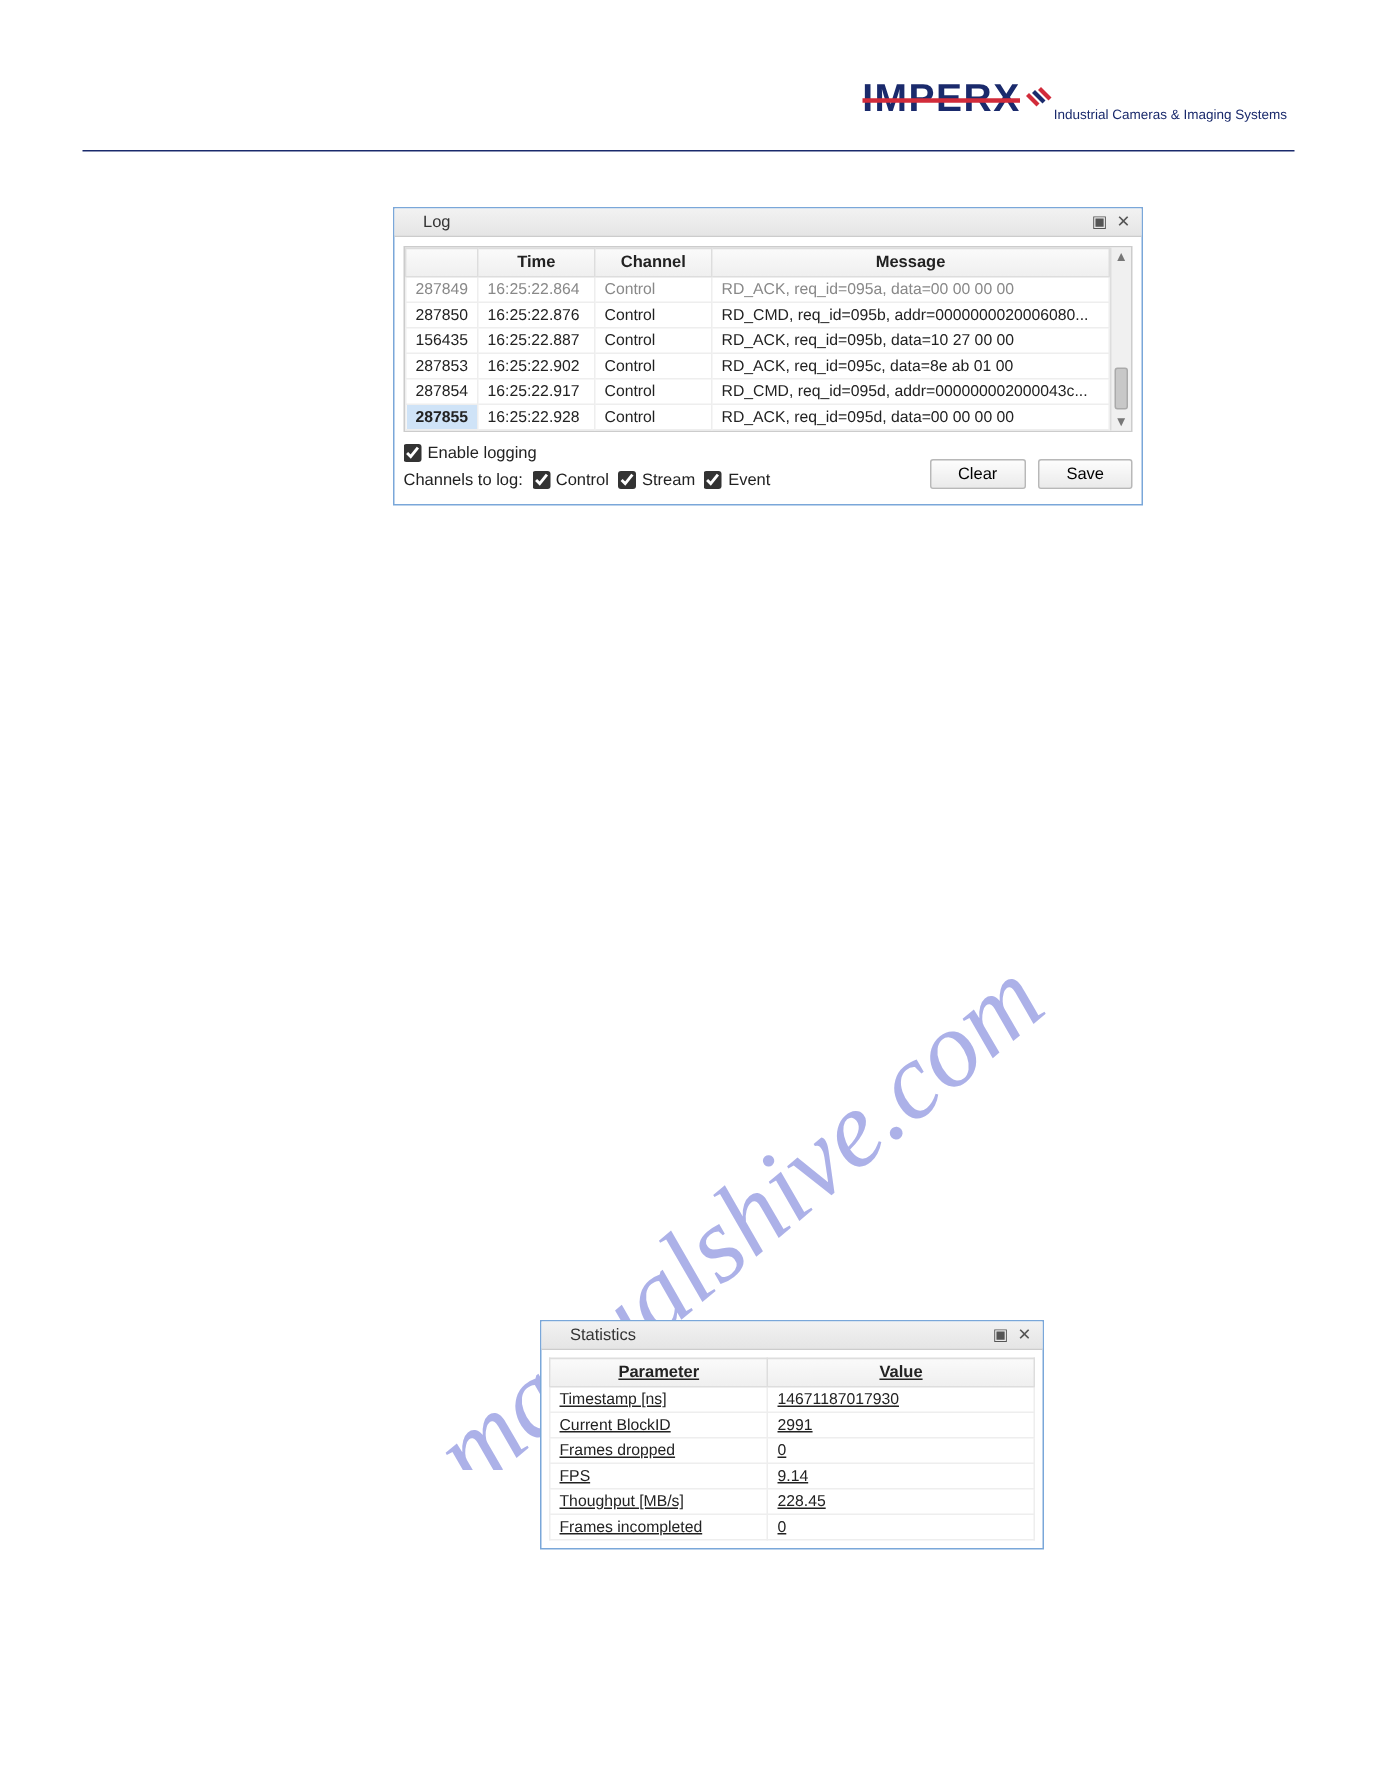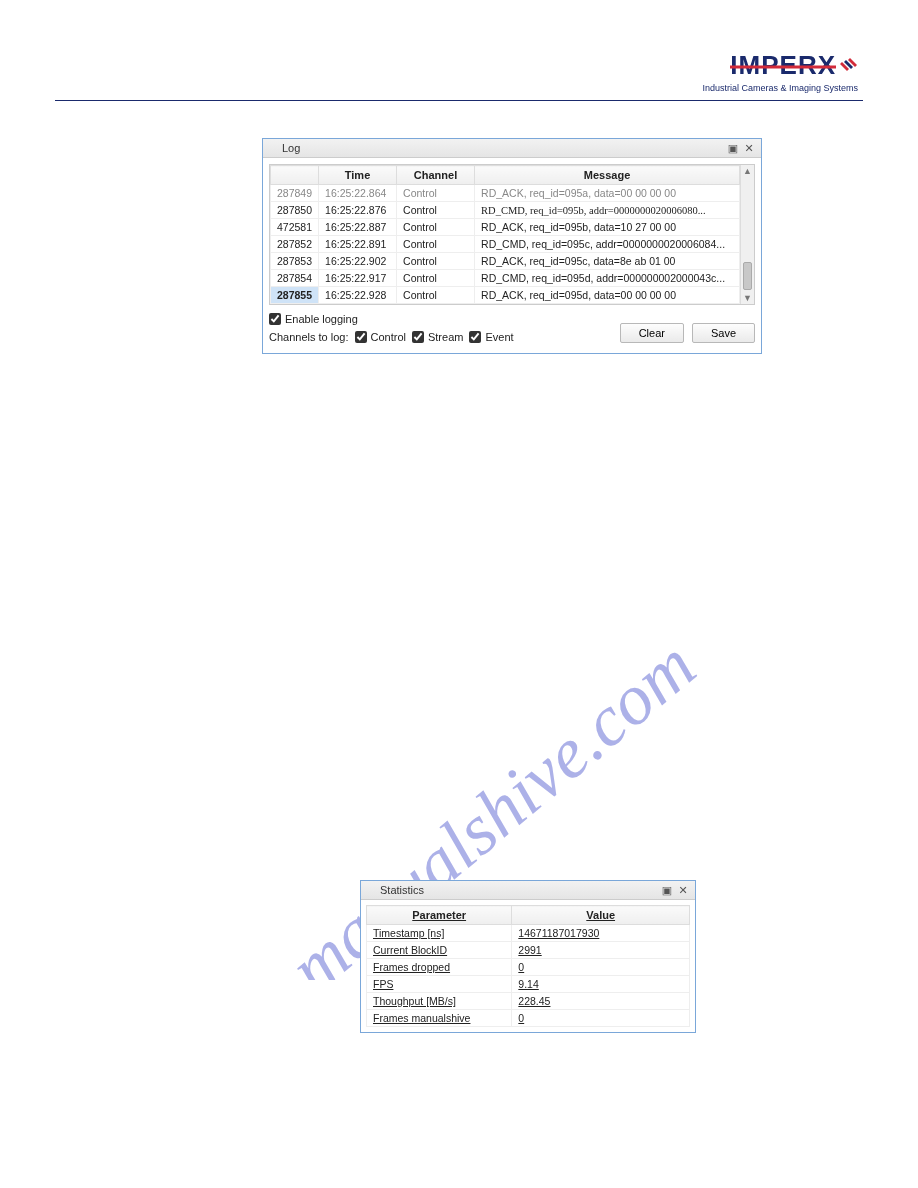--- a/index.html
+++ b/index.html
@@ -10,21 +10,21 @@
     width: 918px;
     height: 1188px;
     position: relative;
     overflow: hidden;
   }
   .header {
     position: absolute;
     top: 50px;
     right: 60px;
     display: flex;
-    flex-direction: column;
+    flex-direction: row;
     align-items: flex-end;
   }
   .logo-row { display: flex; align-items: center; }
   .logo-text {
     font-size: 26px;
     font-weight: 900;
     letter-spacing: 1px;
     color: #1a2a6c;
     position: relative;
   }
@@ -225,33 +225,27 @@
             <tr class="cut">
               <td>287849</td>
               <td>16:25:22.864</td>
               <td>Control</td>
               <td style="max-width: 250px;">RD_ACK, req_id=095a, data=00 00 00 00</td>
             </tr>
             <tr>
               <td>287850</td>
               <td>16:25:22.876</td>
               <td>Control</td>
-              <td style="max-width: 250px; font-family: Liberation Serif, serif;">RD_CMD, req_id=095b, addr=0000000020006080...</td>
+              <td style="max-width: 250px;">RD_CMD, req_id=095b, addr=0000000020006080...</td>
             </tr>
             <tr>
-              <td>472581</td>
+              <td>156435</td>
               <td>16:25:22.887</td>
               <td>Control</td>
               <td style="max-width: 250px;">RD_ACK, req_id=095b, data=10 27 00 00</td>
-            </tr>
-            <tr>
-              <td>287852</td>
-              <td>16:25:22.891</td>
-              <td>Control</td>
-              <td style="max-width: 250px;">RD_CMD, req_id=095c, addr=0000000020006084...</td>
             </tr>
             <tr>
               <td>287853</td>
               <td>16:25:22.902</td>
               <td>Control</td>
               <td style="max-width: 250px;">RD_ACK, req_id=095c, data=8e ab 01 00</td>
             </tr>
             <tr>
               <td>287854</td>
               <td>16:25:22.917</td>
@@ -334,19 +328,19 @@
           </tr>
           <tr>
             <td>FPS</td>
             <td>9.14</td>
           </tr>
           <tr>
             <td>Thoughput [MB/s]</td>
             <td>228.45</td>
           </tr>
           <tr>
-            <td>Frames manualshive</td>
+            <td>Frames incompleted</td>
             <td>0</td>
           </tr>
         </tbody>
     </table>
   </div>
 </div>
 
 </body></html>

